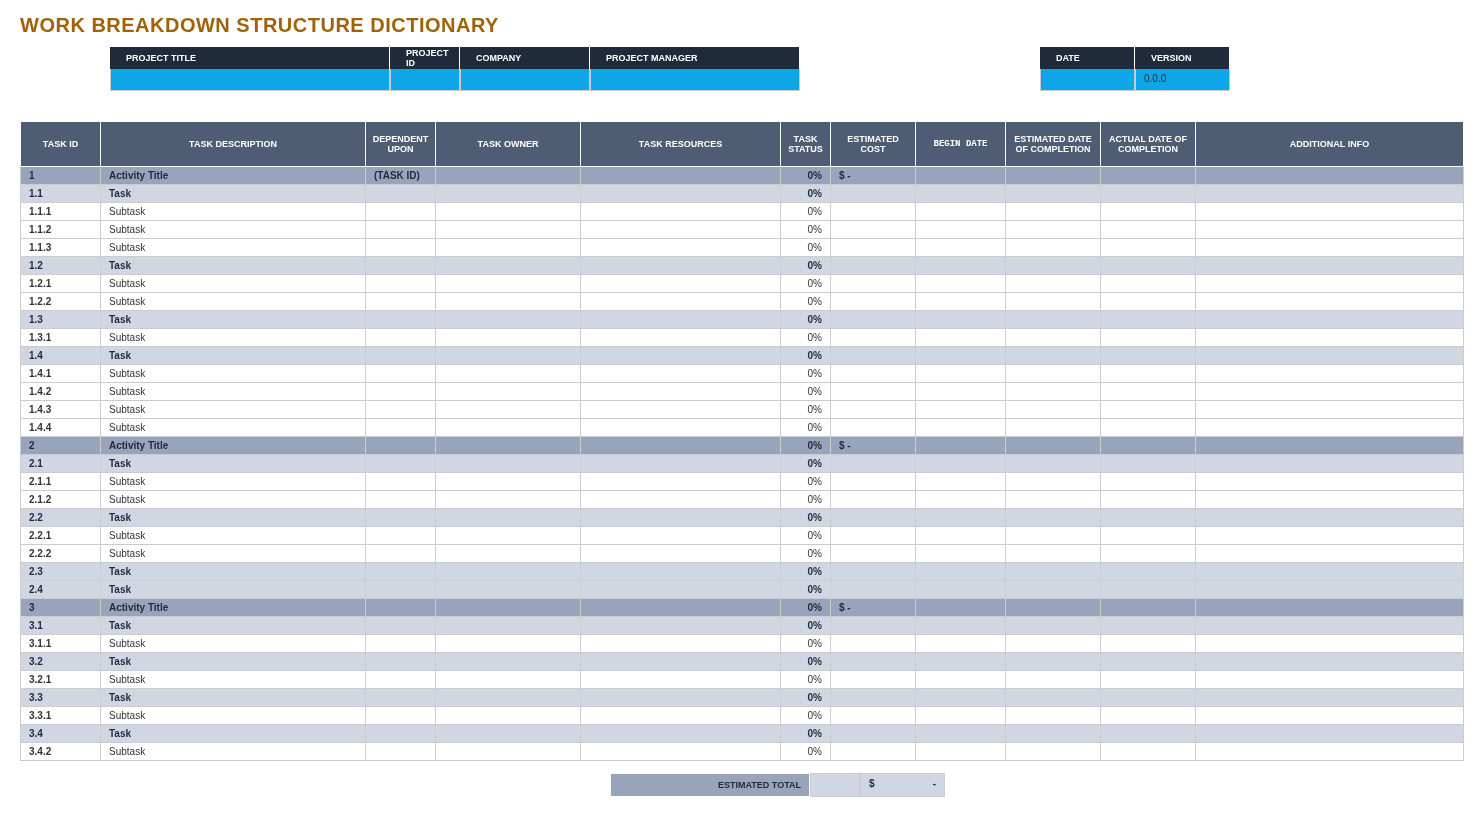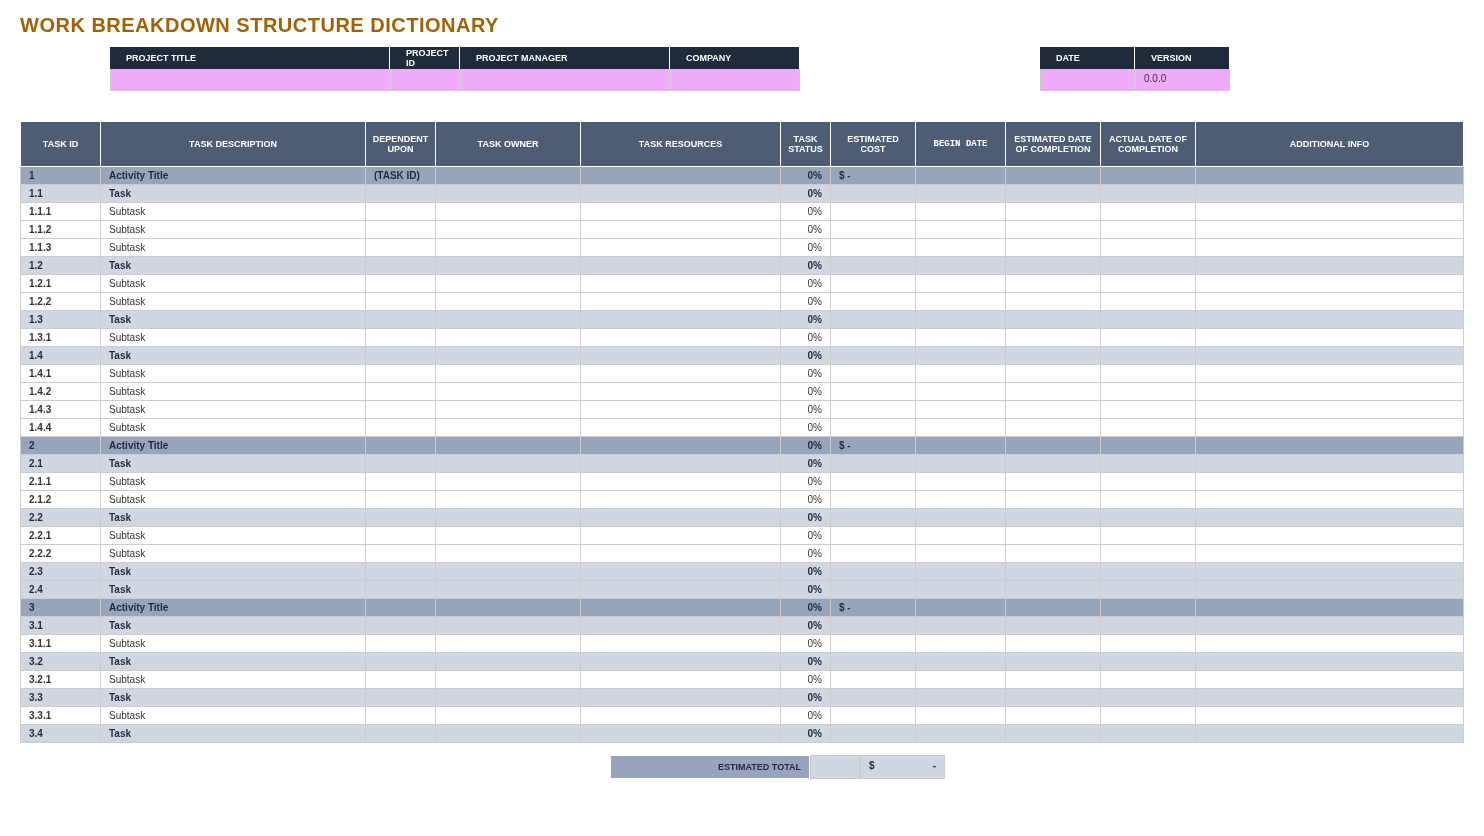--- a/index.html
+++ b/index.html
@@ -28,21 +28,21 @@
     background: #1f2a3a;
     color: #fff;
     font-size: 9px;
     font-weight: bold;
     padding: 6px 16px;
     border-right: 1px solid #fff;
     height: 22px;
     display:flex; align-items:center;
   }
   .meta-cell {
-    background: #f0abfc;
+    background: #0ea5e9;
     border: 1px solid #ccc;
     border-top: none;
     height: 22px;
     font-size: 10px;
     padding: 4px 8px;
   }
   .meta-gap { width: 240px; }
   table.main {
     border-collapse: collapse;
     width: 100%;
@@ -125,26 +125,26 @@
 
 <div class="meta-row">
   <div class="meta-block" style="width:280px">
     <div class="meta-head">PROJECT TITLE</div>
     <div class="meta-cell"></div>
   </div>
   <div class="meta-block" style="width:70px">
     <div class="meta-head">PROJECT ID</div>
     <div class="meta-cell"></div>
   </div>
+  <div class="meta-block" style="width:130px">
+    <div class="meta-head">COMPANY</div>
+    <div class="meta-cell"></div>
+  </div>
   <div class="meta-block" style="width:210px">
     <div class="meta-head">PROJECT MANAGER</div>
-    <div class="meta-cell"></div>
-  </div>
-  <div class="meta-block" style="width:130px">
-    <div class="meta-head">COMPANY</div>
     <div class="meta-cell"></div>
   </div>
   <div class="meta-gap"></div>
   <div class="meta-block" style="width:95px">
     <div class="meta-head">DATE</div>
     <div class="meta-cell"></div>
   </div>
   <div class="meta-block" style="width:95px">
     <div class="meta-head">VERSION</div>
     <div class="meta-cell">0.0.0</div>
@@ -577,20 +577,33 @@
         <td class="c-dep"></td>
         <td class="c-own"></td>
         <td class="c-res"></td>
         <td class="c-stat">0%</td>
         <td class="c-cost"></td>
         <td class="c-begin"></td>
         <td class="c-est"></td>
         <td class="c-act"></td>
         <td class="c-info"></td>
       </tr>
+      <tr class="lvl-subtask">
+        <td class="c-id">3.4.2</td>
+        <td class="c-desc">Subtask</td>
+        <td class="c-dep"></td>
+        <td class="c-own"></td>
+        <td class="c-res"></td>
+        <td class="c-stat">0%</td>
+        <td class="c-cost"></td>
+        <td class="c-begin"></td>
+        <td class="c-est"></td>
+        <td class="c-act"></td>
+        <td class="c-info"></td>
+      </tr>
     </tbody>
 </table>
 
 <div class="total-row">
   <div class="total-spacer"></div>
   <div class="total-label">ESTIMATED TOTAL</div>
   <div class="total-gap"></div>
   <div class="total-val">
     <span>$</span>
     <span>-</span>

